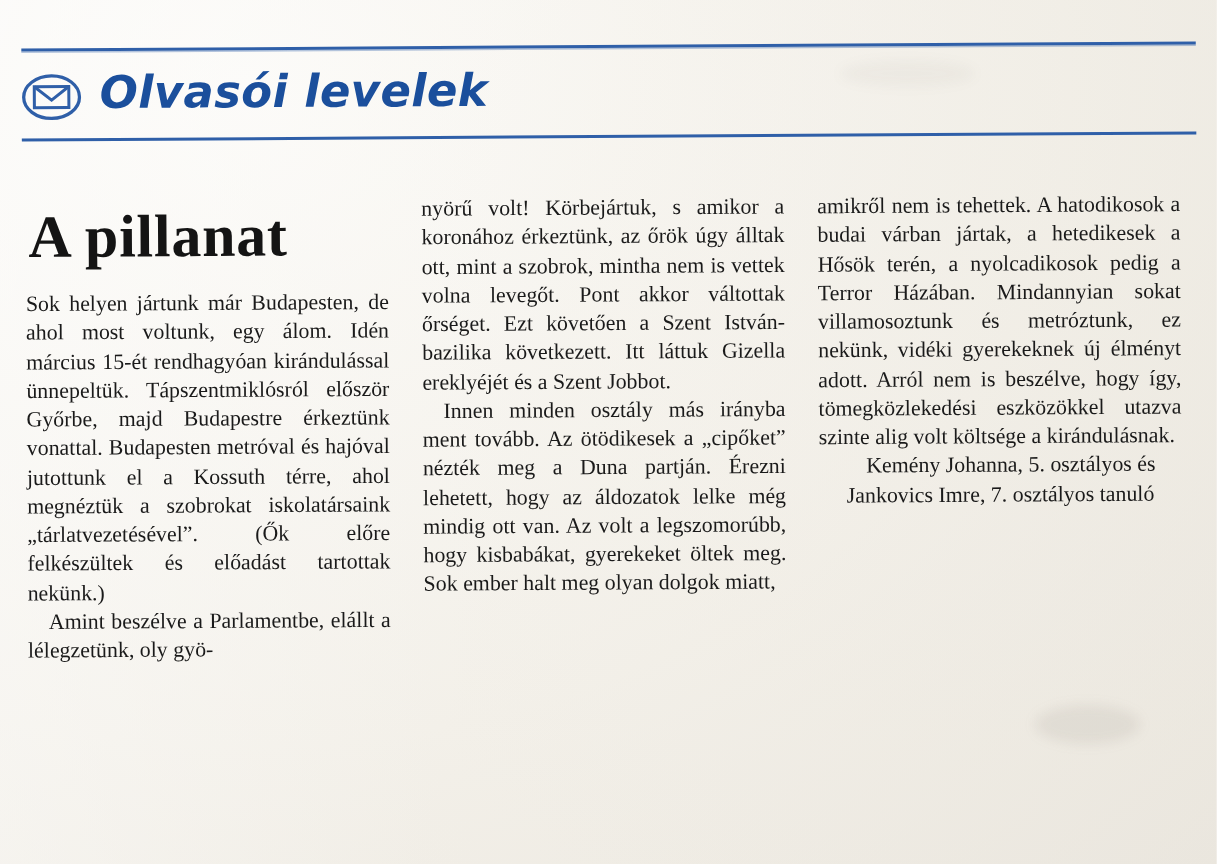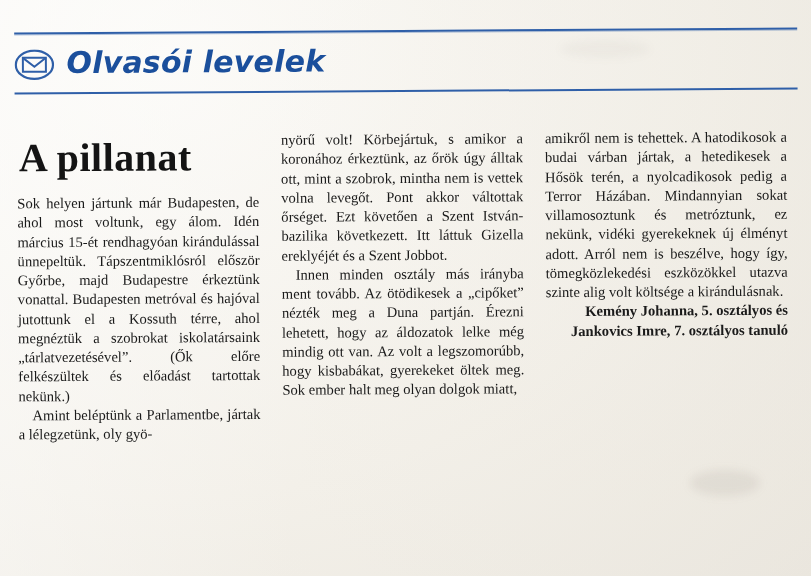--- a/index.html
+++ b/index.html
@@ -108,23 +108,23 @@
   .col-1 { padding-top: 62px; }
   .col-2, .col-3 { padding-top: 0px; }
 
   .col p {
     margin: 0;
   }
   .col p + p {
     text-indent: 14px;
   }
   .signature {
-    font-weight: bold;
+    font-weight: normal;
     margin-top: 2px;
-    text-align: right;
+    text-align: center;
   }
 
   
   .skew {
     transform: rotate(-0.35deg);
     transform-origin: 50% 0%;
   }
   .smudge {
     position: absolute;
     background: rgba(120,110,95,0.10);
@@ -154,21 +154,21 @@
   </div>
 
   <div class="rule-bottom"></div>
 
   <h1 class="headline">A pillanat</h1>
 
   <div class="columns">
 
     <div class="col col-1">
       <p>Sok helyen jártunk már Budapesten, de ahol most voltunk, egy álom. Idén március 15-ét rendhagyóan kirándulással ünnepeltük.  Tápszentmiklósról először Győrbe, majd Budapestre érkeztünk vonattal. Budapesten metróval és hajóval jutottunk el a Kossuth térre, ahol megnéztük a szobrokat iskolatársaink „tárlatvezetésével”. (Ők előre felkészültek és előadást tartottak nekünk.)</p>
-      <p>Amint beléptünk a Parlamentbe, jártak a lélegzetünk, oly gyö-</p>
+      <p>Amint beszélve a Parlamentbe, elállt a lélegzetünk, oly gyö-</p>
     </div>
 
     <div class="col col-2">
       <p>nyörű volt! Körbejártuk, s amikor a koronához érkeztünk, az őrök úgy álltak ott, mint a szobrok, mintha nem is vettek volna levegőt. Pont akkor váltottak őrséget. Ezt követően a Szent István-bazilika következett. Itt láttuk Gizella ereklyéjét és a Szent Jobbot.</p>
       <p>Innen minden osztály más irányba ment tovább. Az ötödikesek a „cipőket” nézték meg a Duna partján. Érezni lehetett, hogy az áldozatok lelke még mindig ott van. Az volt a legszomorúbb, hogy kisbabákat, gyerekeket öltek meg. Sok ember halt meg olyan dolgok miatt,</p>
     </div>
 
     <div class="col col-3">
       <p>amikről nem is tehettek. A hatodikosok a budai várban jártak, a hetedikesek a Hősök terén, a nyolcadikosok pedig a Terror Házában. Mindannyian sokat villamosoztunk és metróztunk, ez nekünk, vidéki gyerekeknek új élményt adott. Arról nem is beszélve, hogy így, tömegközlekedési eszközökkel utazva szinte alig volt költsége a kirándulásnak.</p>
       <p class="signature">Kemény Johanna, 5. osztályos és Jankovics Imre, 7. osztályos tanuló</p>

